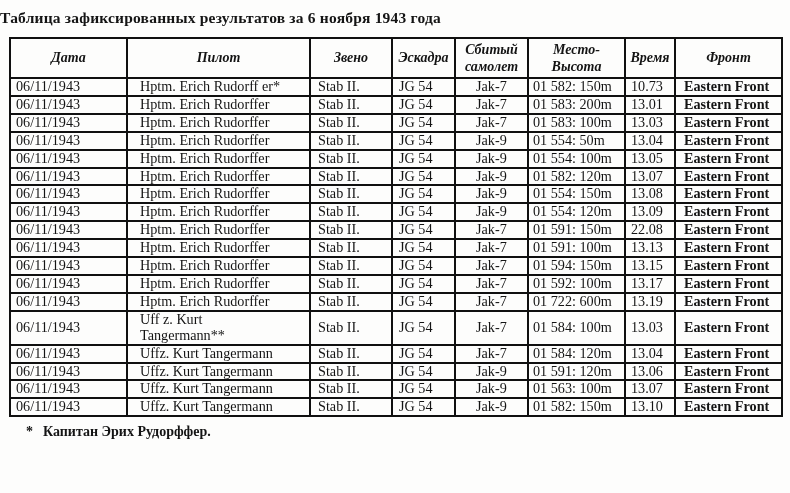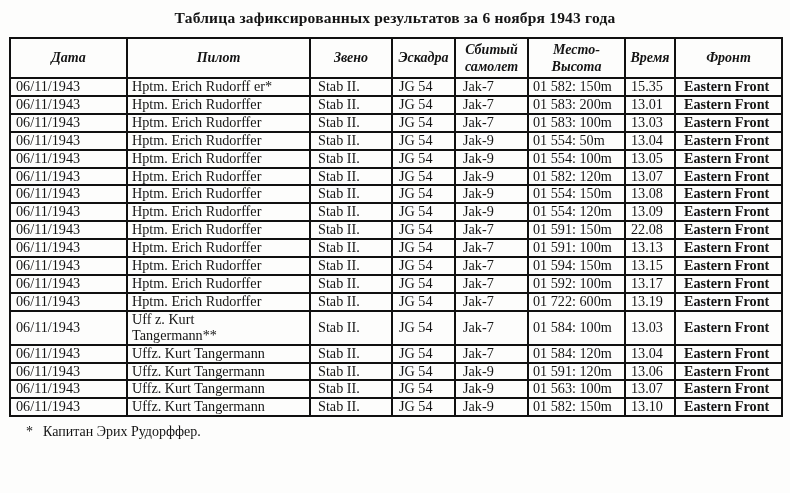--- a/index.html
+++ b/index.html
@@ -5,21 +5,20 @@
   html, body {
     margin: 0; padding: 0;
     width: 790px; height: 493px;
     background: #fdfdfc;
     font-family: "Liberation Serif", "DejaVu Serif", serif;
     color: #141414;
     overflow: hidden;
   }
   .page { width: 790px; height: 493px; position: relative; }
   .doc-title {
-    text-align: center;
     font-weight: bold;
     font-size: 15.5px;
     padding-top: 9px;
     letter-spacing: 0.2px;
   }
   table.results {
     border-collapse: collapse;
     table-layout: fixed;
     width: 772px;
     margin: 10px 0 0 9px;
@@ -50,30 +49,30 @@
   }
   col.col0 { width: 117px; }
   col.col1 { width: 183px; }
   col.col2 { width: 82px; }
   col.col3 { width: 63px; }
   col.col4 { width: 73px; }
   col.col5 { width: 97px; }
   col.col6 { width: 50px; }
   col.col7 { width: 107px; }
   td.col0 { padding-left: 5px; border-radius: 6px; }
-  td.col1 { padding-left: 4px; }
+  td.col1 { padding-left: 12px; }
   td.col2 { padding-left: 7px; }
   td.col3 { padding-left: 6px; }
-  td.col4 { padding-left: 7px; }
+  td.col4 { padding-left: 20px; }
   td.col5 { padding-left: 4px; }
   td.col6 { padding-left: 5px; }
   td.col7 { padding-left: 8px; font-weight: bold; }
   .footnotes {
     margin: 7px 0 0 8px;
-    font-weight: normal;
+    font-weight: bold;
     font-size: 14px;
   }
   .footnote-line {
     margin-bottom: 7px;
     line-height: 16px;
   }
   .fn-marker {
     display: inline-block;
     width: 26px;
     text-align: right;
@@ -114,21 +113,21 @@
         </tr>
     </thead>
     <tbody id="table-body">
         <tr>
           <td class="col0">06/11/1943</td>
           <td class="col1">Hptm. Erich Rudorff er*</td>
           <td class="col2">Stab II.</td>
           <td class="col3">JG 54</td>
           <td class="col4">Jak-7</td>
           <td class="col5">01 582: 150m</td>
-          <td class="col6">15.35</td>
+          <td class="col6">10.73</td>
           <td class="col7">Eastern Front</td>
         </tr>
         <tr>
           <td class="col0">06/11/1943</td>
           <td class="col1">Hptm. Erich Rudorffer</td>
           <td class="col2">Stab II.</td>
           <td class="col3">JG 54</td>
           <td class="col4">Jak-7</td>
           <td class="col5">01 583: 200m</td>
           <td class="col6">13.01</td>

